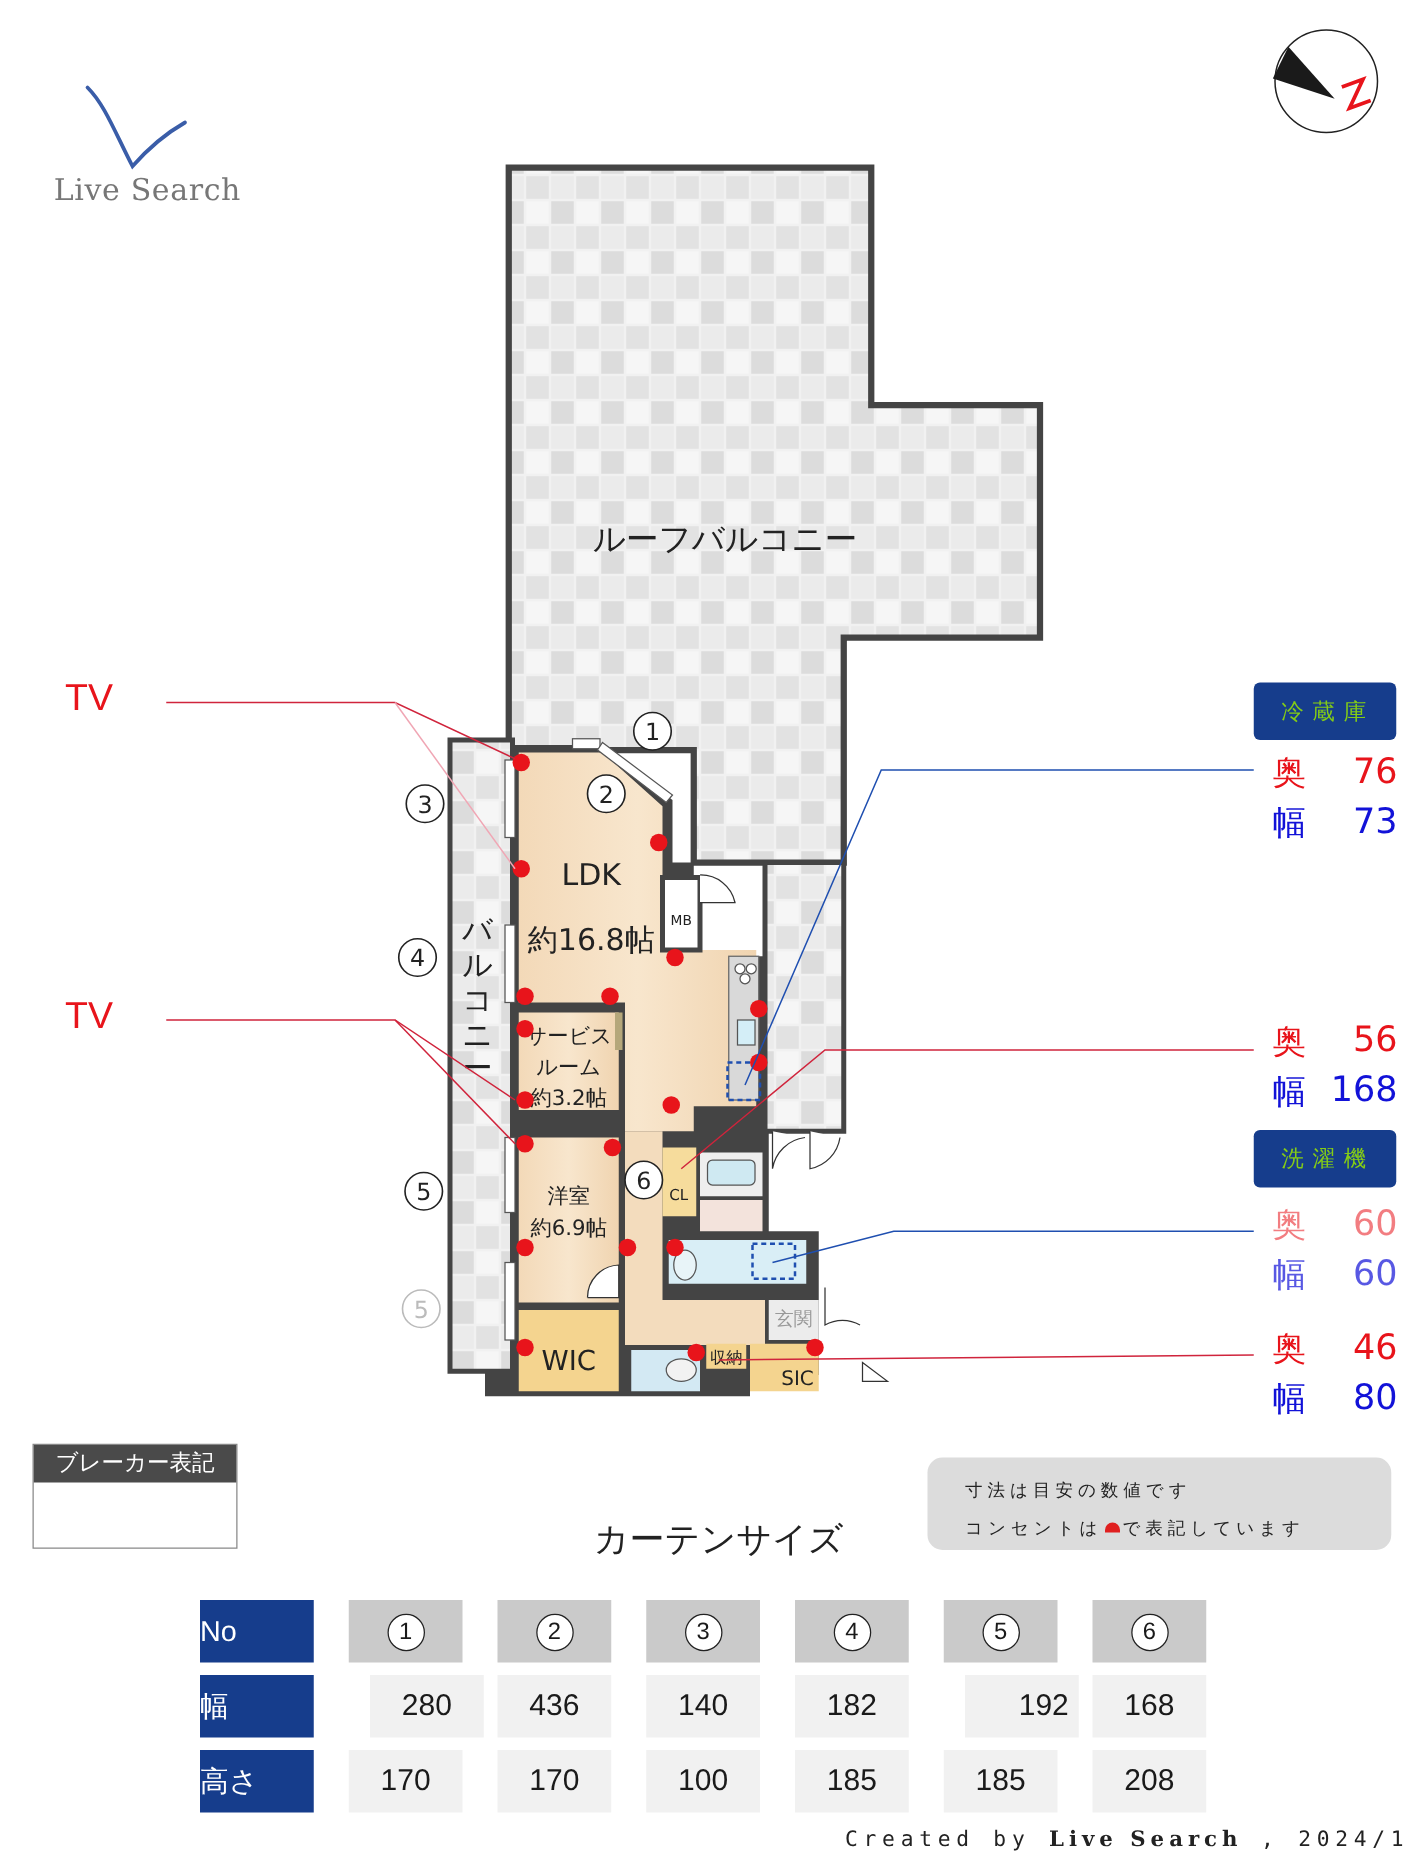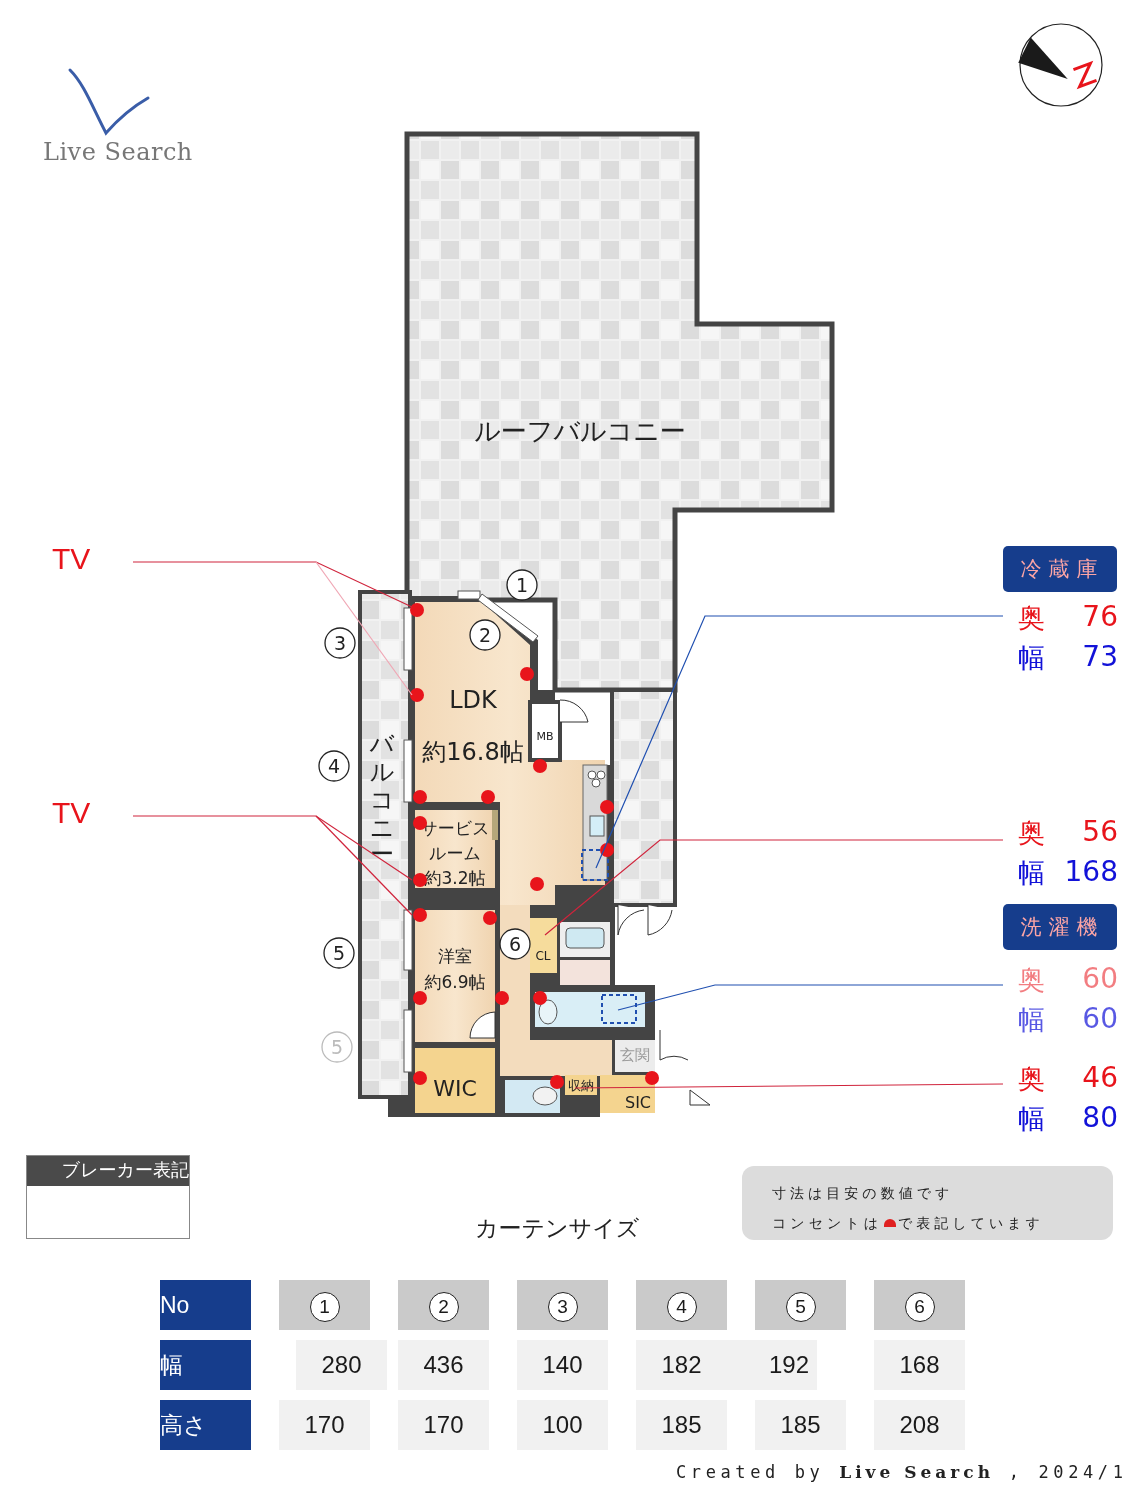--- a/index.html
+++ b/index.html
@@ -8,34 +8,34 @@
 
   .logo { position: absolute; left: 40px; top: 62px; width: 160px; height: 110px; }
   .logo svg { position: absolute; left: 26px; top: 4px; }
   .logo-text { position: absolute; left: 3px; top: 76px; font-family: "DejaVu Serif", serif; font-size: 24px; color: #777; letter-spacing: 0.5px; }
 
   .compass { position: absolute; left: 1018px; top: 22px; width: 86px; height: 86px; }
 
   .plan { position: absolute; left: 0; top: 0; width: 1125px; height: 1150px; }
 
   .label-tv { position: absolute; font-family: "Liberation Sans", sans-serif; font-size: 30px; color: #e8141b; }
-  .appl-badge { position: absolute; left: 1003px; width: 114px; height: 46px; background: #163d8c; border-radius: 5px; color: #fca5a5; font-size: 21px; letter-spacing: 7px; text-align: center; line-height: 46px; padding-left: 5px; font-family: Liberation Serif, serif; }
+  .appl-badge { position: absolute; left: 1003px; width: 114px; height: 46px; background: #163d8c; border-radius: 5px; color: #84cc16; font-size: 18px; letter-spacing: 7px; text-align: center; line-height: 46px; padding-left: 5px; font-family: Liberation Serif, serif; }
   .dim-row { position: absolute; left: 1018px; width: 100px; font-size: 28px; font-family: "DejaVu Sans", sans-serif; display: flex; justify-content: space-between; }
   .dim-row .k { font-size: 27px; }
   .red { color: #e8141b; }
   .blue { color: #1212d8; }
 
   .breaker { position: absolute; left: 26px; top: 1155px; width: 164px; height: 84px; border: 1px solid #888; }
-  .breaker-head { height: 30px; background: #4a4a4a; color: #fff; font-size: 18px; text-align: right; line-height: 30px; font-family: Liberation Mono, monospace; }
+  .breaker-head { height: 30px; background: #4a4a4a; color: #fff; font-size: 18px; text-align: center; line-height: 30px; }
   .breaker-val { height: 52px; text-align: center; line-height: 54px; font-size: 30px; color: #e8141b; font-family: "Liberation Sans", sans-serif; }
 
   .note { position: absolute; left: 742px; top: 1166px; width: 371px; height: 74px; background: #dcdcdc; border-radius: 12px; padding: 12px 0 0 30px; font-size: 14px; letter-spacing: 4px; color: #222; line-height: 30px; }
   .note .dot { display: inline-block; width: 12px; height: 8px; background: #e02020; border-radius: 6px 6px 0 0; margin: 0 2px 0 2px; vertical-align: 1px; }
 
-  .curtain-title { position: absolute; left: 475px; top: 1213px; font-size: 23px; color: #222; }
+  .curtain-title { position: absolute; left: 475px; top: 1213px; font-size: 28px; color: #222; }
 
   .ctable { position: absolute; left: 160px; top: 1280px; }
   .crow { position: absolute; left: 0; height: 50px; }
   .chead { position: absolute; left: 0; width: 91px; height: 50px; background: #163d8c; color: #fff; text-align: left; line-height: 50px; font-size: 23px; font-family: "Liberation Sans", sans-serif; }
   .ccell { position: absolute; width: 91px; height: 50px; text-align: center; line-height: 50px; font-size: 24px; font-family: "Liberation Sans", sans-serif; color: #1a1a1a; }
   .ccell.no { background: #cacaca; }
   .ccell.val { background: #f1f1f1; }
   .circ { display: inline-block; width: 30px; height: 30px; border: 1.5px solid #222; border-radius: 50%; line-height: 27px; font-size: 19px; text-align: center; background: #fff; vertical-align: middle; }
 
   .footer { position: absolute; left: 676px; top: 1462px; font-family: "DejaVu Sans Mono", monospace; font-size: 17px; letter-spacing: 4.6px; color: #222; white-space: nowrap; }
@@ -267,21 +267,21 @@
     <div class="ccell no" style="left:476px;"><span class="circ">4</span></div>
     <div class="ccell no" style="left:595px;"><span class="circ">5</span></div>
     <div class="ccell no" style="left:714px;"><span class="circ">6</span></div>
   </div>
   <div class="crow" style="top:60px;">
     <div class="chead">幅</div>
     <div class="ccell val" style="left:136px;">280</div>
     <div class="ccell val" style="left:238px;">436</div>
     <div class="ccell val" style="left:357px;">140</div>
     <div class="ccell val" style="left:476px;">182</div>
-    <div class="ccell val" style="left:566px;padding-left:35px;">192</div>
+    <div class="ccell val" style="left:612px;padding-left:35px;">192</div>
     <div class="ccell val" style="left:714px;">168</div>
   </div>
   <div class="crow" style="top:120px;">
     <div class="chead">高さ</div>
     <div class="ccell val" style="left:119px;">170</div>
     <div class="ccell val" style="left:238px;">170</div>
     <div class="ccell val" style="left:357px;">100</div>
     <div class="ccell val" style="left:476px;">185</div>
     <div class="ccell val" style="left:595px;">185</div>
     <div class="ccell val" style="left:714px;">208</div>

